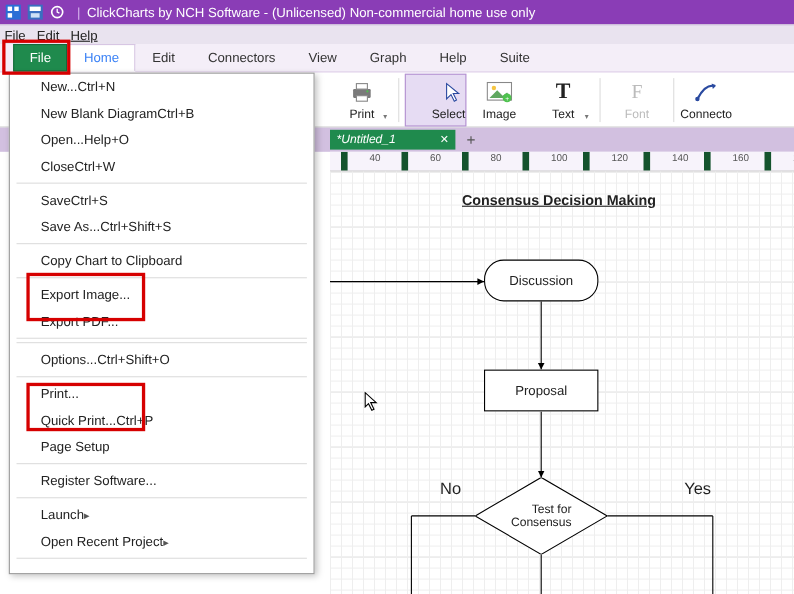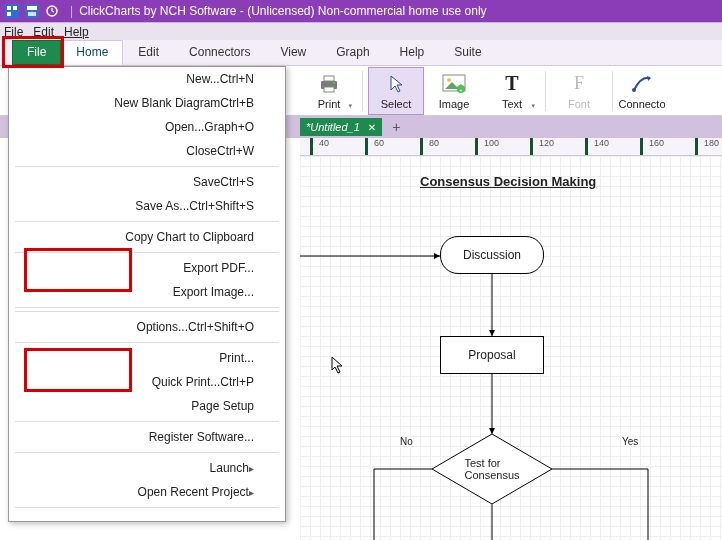--- a/index.html
+++ b/index.html
@@ -12,63 +12,63 @@
   .titlebar .title { color: #fff; font-size: 12px; white-space: nowrap; }
 
   
   .menubar { height: 18px; background: #e9e3ef; border-top:1px solid #c8b5d6; display: flex; align-items: center; padding: 0 4px; font-size: 12px; }
   .menubar .mitem { margin-right: 10px; text-decoration: underline; color:#222; }
 
   
   .tabstrip { height: 26px; background: #f4eef8; display: flex; align-items: flex-end; padding-left: 12px; border-bottom: 1px solid #d7c6e3; }
   .tab { padding: 4px 14px 5px 14px; font-size: 12px; color:#333; border:1px solid transparent; }
   .tab.active-green { background:#1f8a4d; color:#fff; border-color:#14693a; }
-  .tab.active-white { background:#fff; border:1px solid #d7c6e3; border-bottom:1px solid #fff; color:#0c4a6e; }
+  .tab.active-white { background:#fff; border:1px solid #d7c6e3; border-bottom:1px solid #fff; color:#3b82f6; }
 
   
   .ribbon { height: 50px; background:#fff; border-bottom:1px solid #ccc; display:flex; align-items:center; padding-left:300px; }
   .rbtn { width:56px; height:48px; display:flex; flex-direction:column; align-items:center; justify-content:center; font-size:11px; border:1px solid transparent; margin:0 1px; position:relative;}
-  .rbtn.selected { background:#e6dcf3; border:1px solid #b492d1;}
+  .rbtn.selected { background:#e6dcf3; border:1px solid #b492d1;align-items:flex-end;}
   .rbtn .ricon { width:24px; height:24px; margin-bottom:2px; display:flex; align-items:center; justify-content:center;}
   .rbtn.disabled { color:#bbb; }
   .rsep { width:1px; height:40px; background:#ddd; margin:0 4px;}
   .rbtn .arrow { position:absolute; right:4px; bottom:4px; font-size:7px; color:#777;}
 
   
   .doctabs { height:22px; background:#d2c0e0; display:flex; align-items:center; padding-left:300px;}
-  .doctab { background:#1f8a4d; color:#fff; font-size:11px; padding:3px 6px; display:flex; align-items:center; font-style:italic;}
+  .doctab { background:#1f8a4d; color:#fff; font-size:11px; padding:3px 6px; display:flex; align-items:center; font-style:italic;gap:32px;}
   .doctab .x { margin-left:8px; font-style:normal; font-size:10px; cursor:pointer;}
   .addtab { width:20px; height:20px; display:flex; align-items:center; justify-content:center; color:#555; margin-left:4px; font-size:14px;}
 
   
   .ruler { height:18px; background:#f7f3fb; border-bottom:1px solid #ccc; position:relative; margin-left:300px; overflow:hidden;}
-  .ruler .tick { position:absolute; top:0; height:18px; border-left:3px solid #14532d; font-size:9px; color:#555; padding-left:6px;}
+  .ruler .tick { position:absolute; top:0; height:18px; border-left:6px solid #14532d; font-size:9px; color:#555; padding-left:20px;}
 
   
   .canvas-wrap { position:absolute; left:300px; top:156px; right:0; bottom:0; overflow:hidden;
     background-image:
       linear-gradient(#eee 1px, transparent 1px),
       linear-gradient(90deg, #eee 1px, transparent 1px),
       linear-gradient(#ddd 1px, transparent 1px),
       linear-gradient(90deg, #ddd 1px, transparent 1px);
     background-size: 10px 10px, 10px 10px, 50px 50px, 50px 50px;
   }
   .chart-title { position:absolute; top:18px; left:120px; font-weight:bold; text-decoration:underline; font-size:13px;}
   .node { position:absolute; background:#fff; border:1px solid #000; display:flex; align-items:center; justify-content:center; font-size:12px; text-align:center;}
   .node.rounded { border-radius:18px;}
   .diamond { position:absolute; width:120px; height:70px; }
   .diamond svg { position:absolute; inset:0;}
-  .diamond .dlabel { position:absolute; inset:0; display:flex; align-items:center; justify-content:center; font-size:11px; text-align:left;}
-  .edge-label { position:absolute; font-size:10px;}
+  .diamond .dlabel { position:absolute; inset:0; display:flex; align-items:center; justify-content:center; font-size:11px; text-align:right;}
+  .edge-label { position:absolute; font-size:15px;}
   svg.lines { position:absolute; inset:0; pointer-events:none;}
   .cursor-icon { position:absolute; font-size:14px; color:#000;}
 
   
   .dropdown { position:absolute; left:8px; top:66px; width:278px; background:#fff; border:1px solid #9a9a9a; box-shadow:2px 2px 6px rgba(0,0,0,.25); z-index:20;}
-  .dropdown .ditem { display:flex; justify-content:flex-end; padding:5px 31px 5px 28px; font-size:12px; cursor:pointer;}
+  .dropdown .ditem { display:flex; justify-content:flex-start; padding:5px 16px 5px 28px; font-size:12px; cursor:pointer;}
   .dropdown .sep { height:1px; background:#ddd; margin:3px 6px;}
   .dropdown .sub-arrow::after { content:"▸"; color:#555; font-size:10px;}
 
   
   .redbox { position:absolute; border:3px solid #d60000; pointer-events:none; z-index:30;}
 
 </style>
 </head>
 <body>
 
@@ -243,21 +243,21 @@
   <div class="ditem">
       <span>New...</span>
       <span>Ctrl+N</span>
     </div>
   <div class="ditem">
       <span>New Blank Diagram</span>
       <span>Ctrl+B</span>
     </div>
   <div class="ditem">
       <span>Open...</span>
-      <span>Graph+O</span>
+      <span>Help+O</span>
     </div>
   <div class="ditem">
       <span>Close</span>
       <span>Ctrl+W</span>
     </div>
   <div class="sep"></div>
   <div class="ditem">
       <span>Save</span>
       <span>Ctrl+S</span>
     </div>
@@ -265,25 +265,25 @@
       <span>Save As...</span>
       <span>Ctrl+Shift+S</span>
     </div>
   <div class="sep"></div>
   <div class="ditem">
       <span>Copy Chart to Clipboard</span>
       <span></span>
     </div>
   <div class="sep"></div>
   <div class="ditem">
+      <span>Export Image...</span>
+      <span></span>
+    </div>
+  <div class="ditem">
       <span>Export PDF...</span>
-      <span></span>
-    </div>
-  <div class="ditem">
-      <span>Export Image...</span>
       <span></span>
     </div>
   <div class="sep"></div>
   <div class="sep"></div>
   <div class="ditem">
       <span>Options...</span>
       <span>Ctrl+Shift+O</span>
     </div>
   <div class="sep"></div>
   <div class="ditem">

